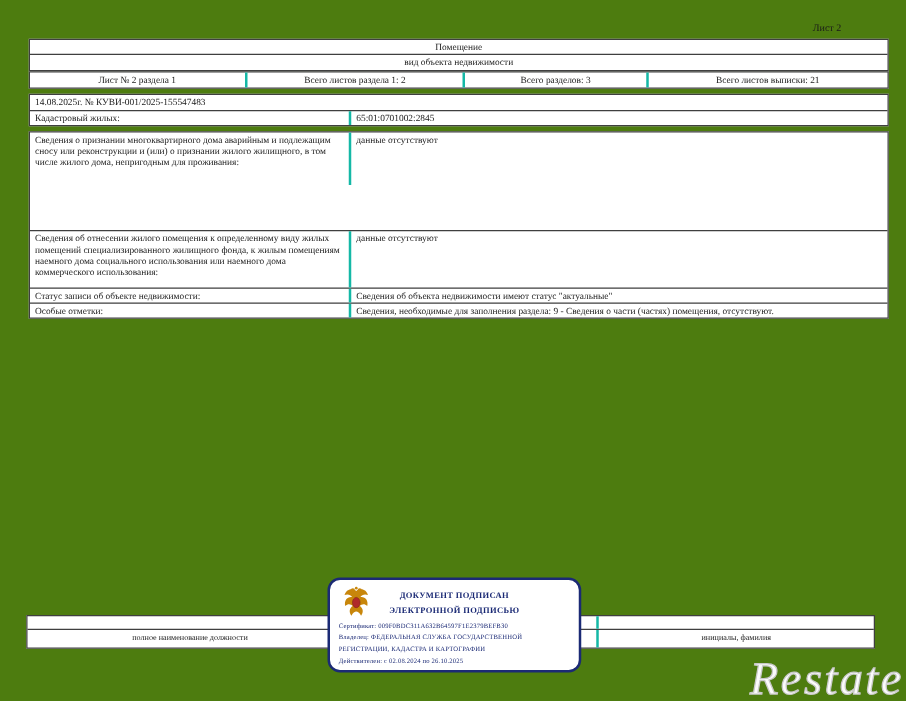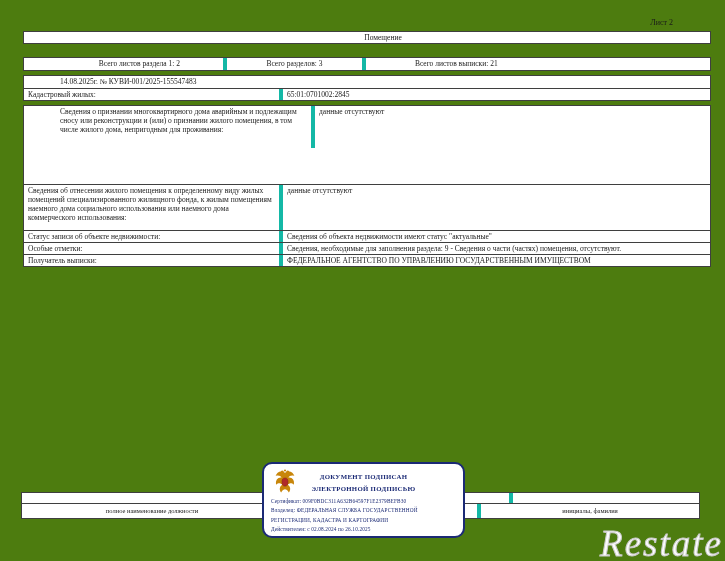--- a/index.html
+++ b/index.html
@@ -11,23 +11,23 @@
   }
   .page { position: relative; width: 725px; height: 561px; background: #4d7c0f; overflow: hidden; }
 
   .sheet-label {
     position: absolute; top: 18px; right: 52px;
     font-size: 8px;
   }
 
   .tbl { position: absolute; border: 1px solid #3f3f3f; background: #fff; }
   .trow { display: flex; align-items: stretch; border-top: 1px solid #3f3f3f; }
-  .trow:first-child { border-top: none; margin-left: 32px; }
+  .trow:first-child { border-top: none; }
   .tcell { padding: 1px 4px; font-size: 7.5px; line-height: 1.25; }
-  .tcell + .tcell { border-left: 4px solid #14b8a6; }
+  .tcell + .tcell { border-left: 2px solid #14b8a6; }
   .tcell.c { text-align: center; width: 100%; }
 
   .tblA { left: 23px; top: 31px; width: 688px; }
   .tblA .trow { min-height: 11px; }
 
   .tblB { left: 23px; top: 57px; width: 688px; }
   .tblB .tcell { text-align: center; min-height: 12px; }
   .tblB .w1 { width: 25%; } .tblB .w2 { width: 25.5%; } .tblB .w3 { width: 21.3%; } .tblB .w4 { width: 28.2%; }
 
   .tblC { left: 23px; top: 75px; width: 688px; }
@@ -71,60 +71,60 @@
 <body>
 
 <div class="page">
 
   <div class="sheet-label">Лист 2</div>
 
   <div class="tbl tblA">
     <div class="trow">
       <div class="tcell c">Помещение</div>
     </div>
+    <div class="trow">
+      <div class="tcell c">вид объекта недвижимости</div>
+    </div>
   </div>
 
   <div class="tbl tblB">
     <div class="trow">
+      <div class="tcell w1">Лист № 2 раздела 1</div>
       <div class="tcell w2">Всего листов раздела 1: 2</div>
       <div class="tcell w3">Всего разделов: 3</div>
       <div class="tcell w4">Всего листов выписки: 21</div>
     </div>
   </div>
 
   <div class="tbl tblC">
     <div class="trow">
       <div class="tcell" style="width:100%">14.08.2025г. № КУВИ-001/2025-155547483</div>
     </div>
     <div class="trow">
       <div class="tcell lblcol">Кадастровый жилых:</div>
       <div class="tcell valcol">65:01:0701002:2845</div>
     </div>
   </div>
 
   <div class="tbl tblD">
     <div class="trow tall1">
-      <div class="tcell lblcol">Сведения о признании многоквартирного дома аварийным и подлежащим сносу или реконструкции и (или) о признании жилого помещения, в том числе жилого дома, непригодным для проживания:</div>
+      <div class="tcell lblcol">Сведения о признании многоквартирного дома аварийным и подлежащим сносу или реконструкции и (или) о признании жилого жилищного, в том числе жилого дома, непригодным для проживания:</div>
       <div class="tcell valcol">данные отсутствуют</div>
     </div>
     <div class="trow tall2">
       <div class="tcell lblcol">Сведения об отнесении жилого помещения к определенному виду жилых помещений специализированного жилищного фонда, к жилым помещениям наемного дома социального использования или наемного дома коммерческого использования:</div>
       <div class="tcell valcol">данные отсутствуют</div>
     </div>
     <div class="trow short">
       <div class="tcell lblcol">Статус записи об объекте недвижимости:</div>
       <div class="tcell valcol">Сведения об объекта недвижимости имеют статус "актуальные"</div>
     </div>
     <div class="trow short">
       <div class="tcell lblcol">Особые отметки:</div>
       <div class="tcell valcol">Сведения, необходимые для заполнения раздела: 9 - Сведения о части (частях) помещения, отсутствуют.</div>
-    </div>
-    <div class="trow short">
-      <div class="tcell lblcol">Получатель выписки:</div>
-      <div class="tcell valcol">ФЕДЕРАЛЬНОЕ АГЕНТСТВО ПО УПРАВЛЕНИЮ ГОСУДАРСТВЕННЫМ ИМУЩЕСТВОМ</div>
     </div>
   </div>
 
   <div class="tbl sigtbl">
     <div class="trow space">
       <div class="tcell sig1"></div>
       <div class="tcell sig2"></div>
       <div class="tcell sig3"></div>
     </div>
     <div class="trow labels">

